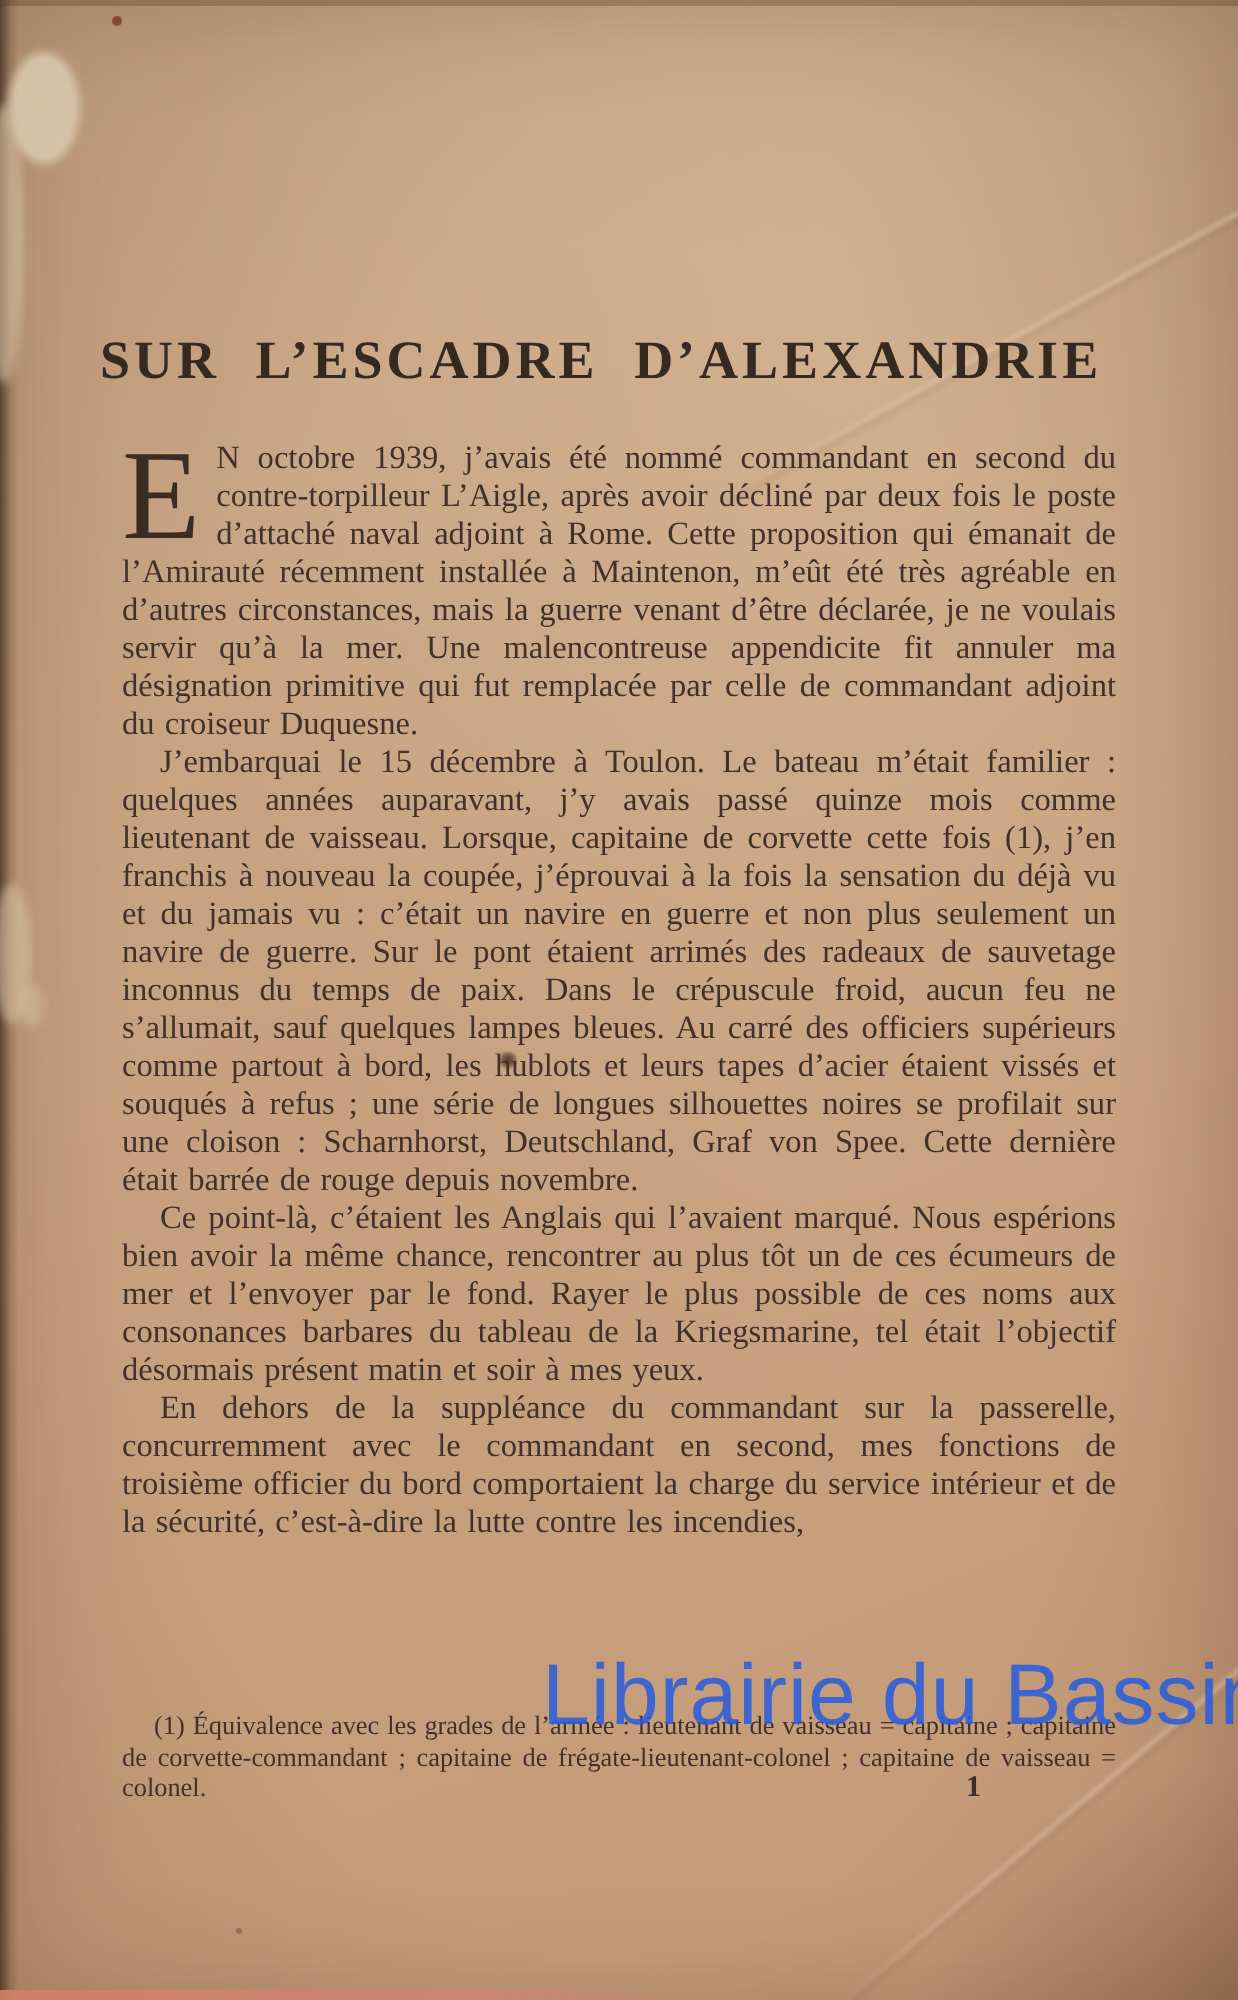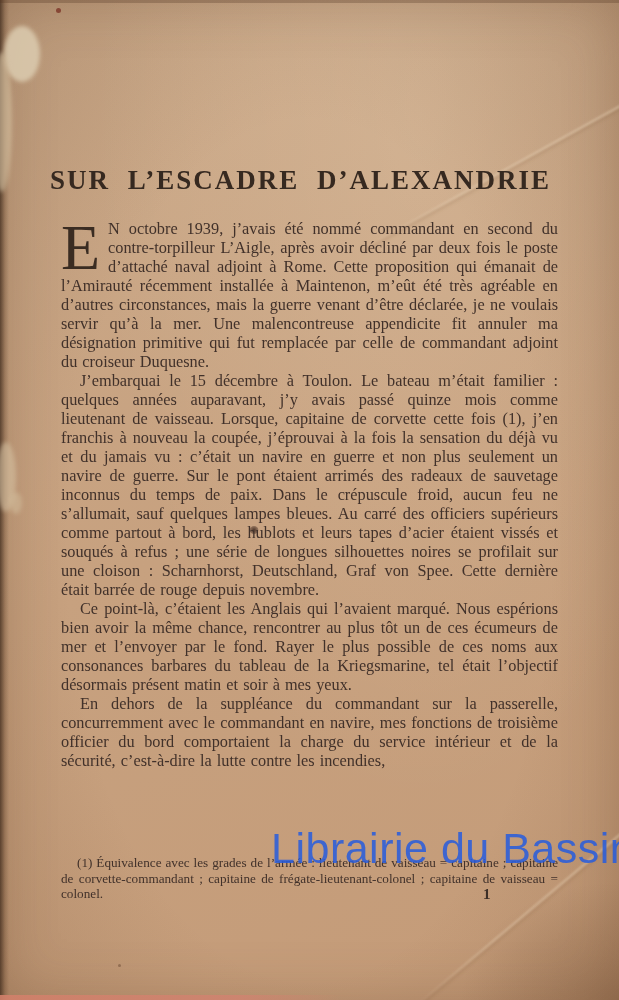--- a/index.html
+++ b/index.html
@@ -81,21 +81,21 @@
   <div class="crease br"></div>
   <div class="strip-pink"></div>
   <div class="corner-br"></div>
 
   <h1 class="title">SUR L’ESCADRE D’ALEXANDRIE</h1>
 
   <div class="bodytext">
       <p class="first"><span class="dropcap">E</span><span>N octobre 1939, j’avais été nommé commandant en second du contre-torpilleur </span><span class="it">L’Aigle</span><span>, après avoir décliné par deux fois le poste d’attaché naval adjoint à Rome. Cette proposition qui émanait de l’Amirauté récemment installée à Maintenon, m’eût été très agréable en d’autres circonstances, mais la guerre venant d’être déclarée, je ne voulais servir qu’à la mer. Une malencontreuse appendicite fit annuler ma désignation primitive qui fut remplacée par celle de commandant adjoint du croiseur </span><span class="it">Duquesne</span><span>.</span></p>
       <p><span>J’embarquai le 15 décembre à Toulon. Le bateau m’était familier : quelques années auparavant, j’y avais passé quinze mois comme lieutenant de vaisseau. Lorsque, capitaine de corvette cette fois (1), j’en franchis à nouveau la coupée, j’éprouvai à la fois la sensation du déjà vu et du jamais vu : c’était un navire en guerre et non plus seulement un navire de guerre. Sur le pont étaient arrimés des radeaux de sauvetage inconnus du temps de paix. Dans le crépuscule froid, aucun feu ne s’allumait, sauf quelques lampes bleues. Au carré des officiers supérieurs comme partout à bord, les hublots et leurs tapes d’acier étaient vissés et souqués à refus ; une série de longues silhouettes noires se profilait sur une cloison : </span><span class="it">Scharnhorst, Deutschland, Graf von Spee</span><span>. Cette dernière était barrée de rouge depuis novembre.</span></p>
       <p><span>Ce point-là, c’étaient les Anglais qui l’avaient marqué. Nous espérions bien avoir la même chance, rencontrer au plus tôt un de ces écumeurs de mer et l’envoyer par le fond. Rayer le plus possible de ces noms aux consonances barbares du tableau de la Kriegsmarine, tel était l’objectif désormais présent matin et soir à mes yeux.</span></p>
-      <p><span>En dehors de la suppléance du commandant sur la passerelle, concurremment avec le commandant en navire, mes fonctions de troisième officier du bord comportaient la charge du service intérieur et de la sécurité, c’est-à-dire la lutte contre les incendies,</span></p>
+      <p><span>En dehors de la suppléance du commandant sur la passerelle, concurremment avec le commandant en second, mes fonctions de troisième officier du bord comportaient la charge du service intérieur et de la sécurité, c’est-à-dire la lutte contre les incendies,</span></p>
     </div>
 
   <div class="footnote">(1) Équivalence avec les grades de l’armée : lieutenant de vaisseau = capitaine ; capitaine de corvette-commandant ; capitaine de frégate-lieutenant-colonel ; capitaine de vaisseau = colonel.</div>
 
   <div class="pagenum">1</div>
 
   <div class="watermark">Librairie du Bassin</div>
 
 </div>
 

